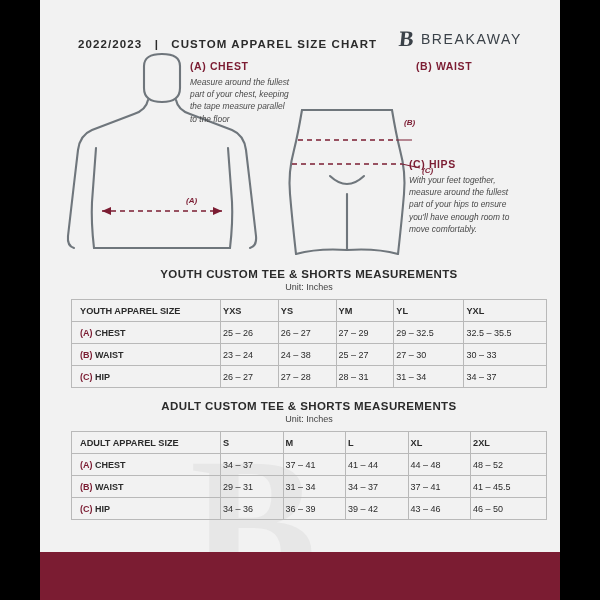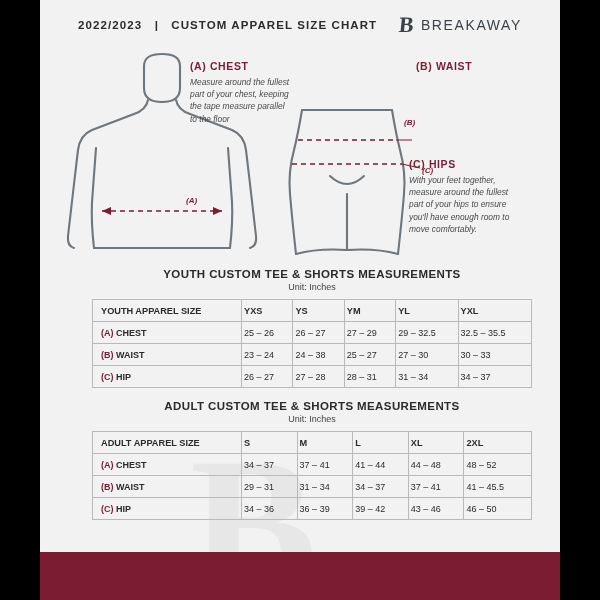--- a/index.html
+++ b/index.html
@@ -46,21 +46,21 @@
     z-index: 2;
   }
 
   
   .header {
     position: absolute;
     left: 0; top: 0;
     width: 520px;
     height: 50px;
     display: flex;
-    align-items: center;
+    align-items: flex-end;
     justify-content: center;
   }
   .header-title {
     font-size: 11.5px;
     font-weight: bold;
     letter-spacing: 1.1px;
     color: #2b2b2b;
     white-space: nowrap;
   }
   .header-sep {
@@ -120,41 +120,41 @@
 
   .tag {
     position: absolute;
     font-size: 8px;
     font-style: italic;
     color: #7b1c32;
     font-weight: bold;
   }
 
   
-  .tbl-block { position: absolute; left: 0; width: 520px; padding-left: 12px; }
+  .tbl-block { position: absolute; left: 9px; width: 520px; }
   .tbl-block.youth { top: 268px; }
   .tbl-block.adult { top: 400px; }
 
   .tbl-title {
     text-align: center;
     font-size: 11.5px;
     font-weight: bold;
     letter-spacing: .4px;
     color: #2b2b2b;
   }
   .tbl-sub {
     text-align: center;
     font-size: 9px;
     color: #444;
     margin-top: 2px;
     margin-bottom: 7px;
   }
   table {
     border-collapse: collapse;
-    width: 440px;
+    width: 476px;
     margin: 4px auto;
     background: transparent;
   }
   th, td {
     border: 1px solid #b9b9b9;
     height: 21px;
     font-size: 9px;
     color: #2b2b2b;
     text-align: left;
     padding: 0 2px;

